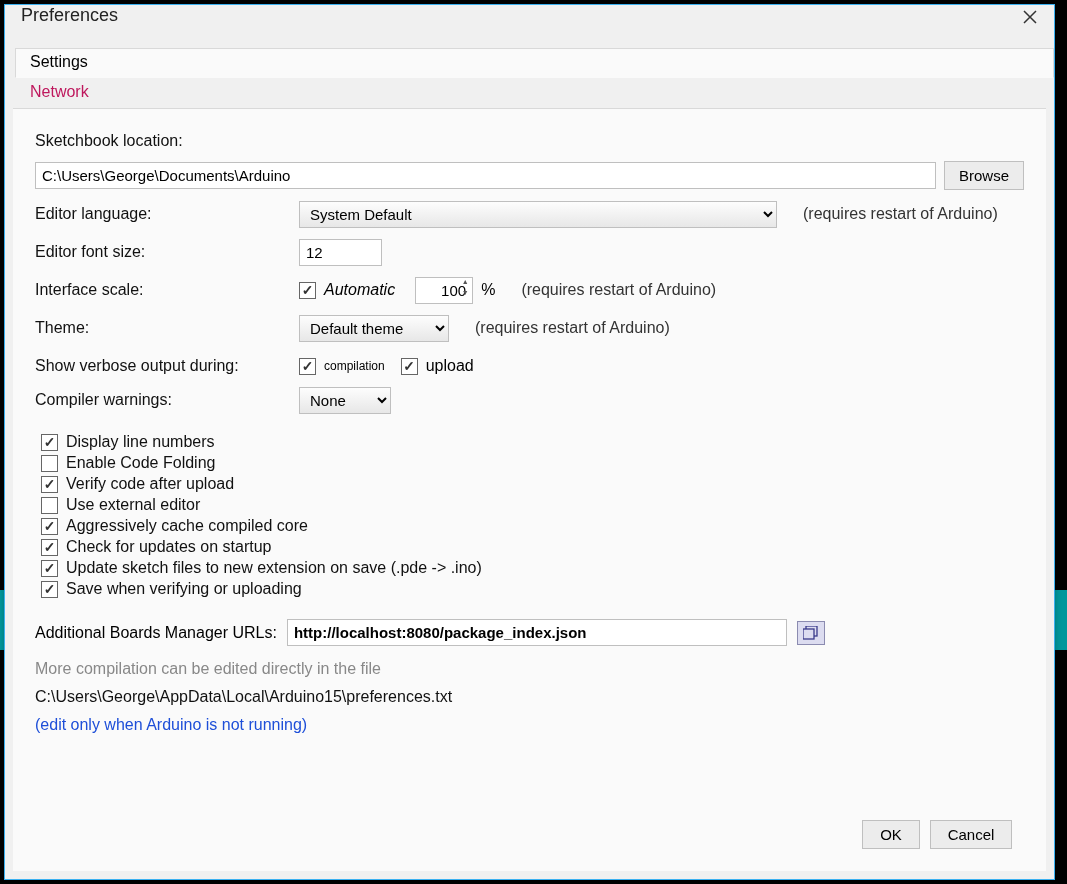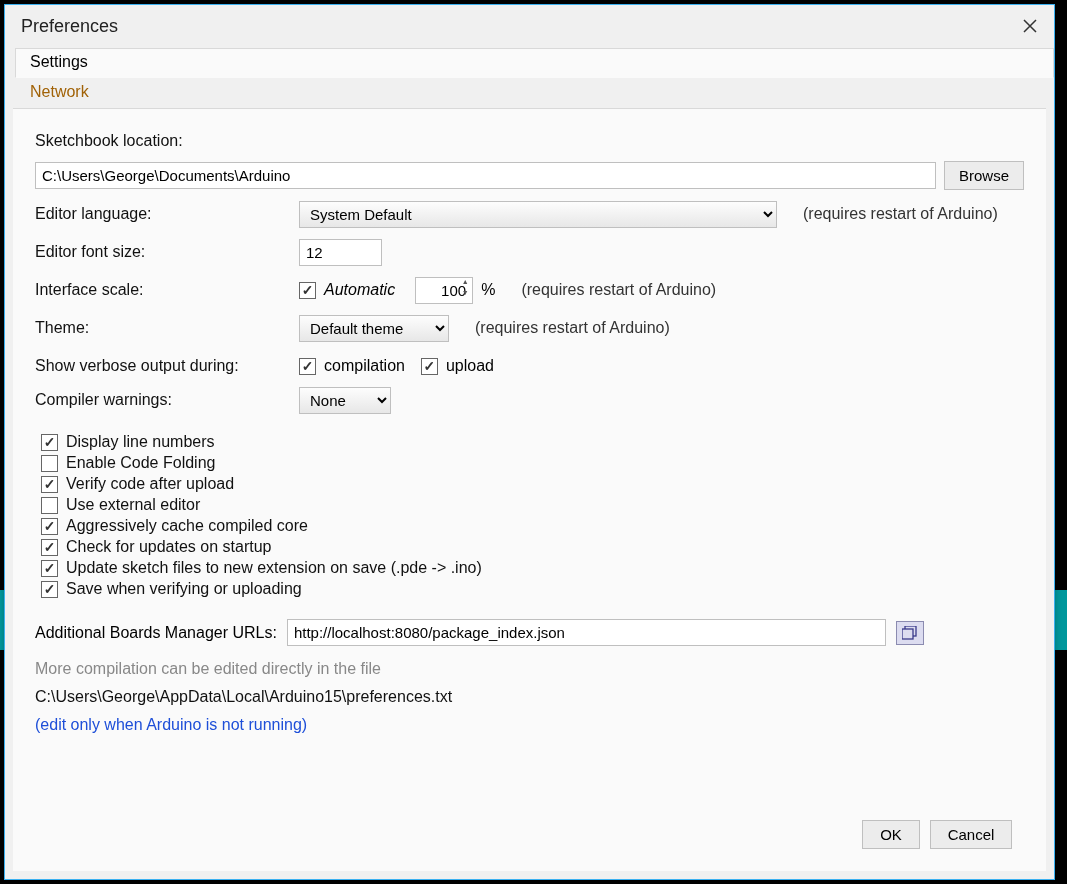--- a/index.html
+++ b/index.html
@@ -26,21 +26,20 @@
       height: 876px;
       background: #f0f0f0;
       border: 1px solid #3ab0f0;
       box-shadow: 0 0 6px rgba(0,0,0,0.25);
       display: flex;
       flex-direction: column;
     }
     .titlebar {
       height: 42px;
       display: flex;
-      align-items: center;
       padding: 0 12px 0 16px;
       font-size: 18px;
       color: #222;
     }
     .titlebar .close {
       margin-left: auto;
       width: 24px; height: 24px;
       display: flex; align-items: center; justify-content: center;
       cursor: pointer;
       color: #333;
@@ -60,21 +59,21 @@
       top: 1px;
     }
     .tab.active {
       background: #fafafa;
       border: 1px solid #d9d9d9;
       border-bottom: 1px solid #fafafa;
       z-index: 2;
     }
     .tab:not(.active) {
       border: 1px solid transparent;
-      color: #a16207;
+      color: #be185d;
     }
     .panel {
       flex: 1;
       background: #fafafa;
       border-top: 1px solid #d9d9d9;
       margin: 0 8px 8px 8px;
       padding: 18px 22px 12px 22px;
       position: relative;
       display: flex;
       flex-direction: column;
@@ -155,21 +154,21 @@
     .checkline {
       display: flex;
       align-items: center;
       gap: 8px;
       margin: 3px 0 3px 6px;
       font-size: 16px;
       color: #111;
     }
     .section-checks { margin-top: 6px; margin-bottom: 10px; }
     .url-row { display: flex; align-items: center; gap: 10px; margin-top: 8px;}
-    .url-input { width: 599px; }
+    .url-input { width: 500px; font-weight: bold; }
     .url-btn {
       width: 28px; height: 24px;
       border: 1px solid #8b8bb0;
       background: #dcdcf0;
       display:flex; align-items:center; justify-content:center;
       cursor:pointer;
     }
     .more {
       margin-top: 14px;
       color: #888;
@@ -258,21 +257,21 @@
       <span class="label-col">Theme:</span>
       <select class="theme-select">
         <option>Default theme</option>
       </select>
       <span class="hint" style="margin-left:18px;">(requires restart of Arduino)</span>
     </div>
 
     <div class="row" style="margin-bottom:6px;">
       <span class="label-col">Show verbose output during:</span>
       <span class="chk checked"></span>
-      <span style="font-size:16px;">compilation</span>
+      <span style="font-size:12px;">compilation</span>
       <span class="chk checked" style="margin-left:8px;"></span>
       <span style="font-size:16px;">upload</span>
     </div>
 
     <div class="row">
       <span class="label-col">Compiler warnings:</span>
       <select class="warn-select">
         <option>None</option>
       </select>
     </div>

